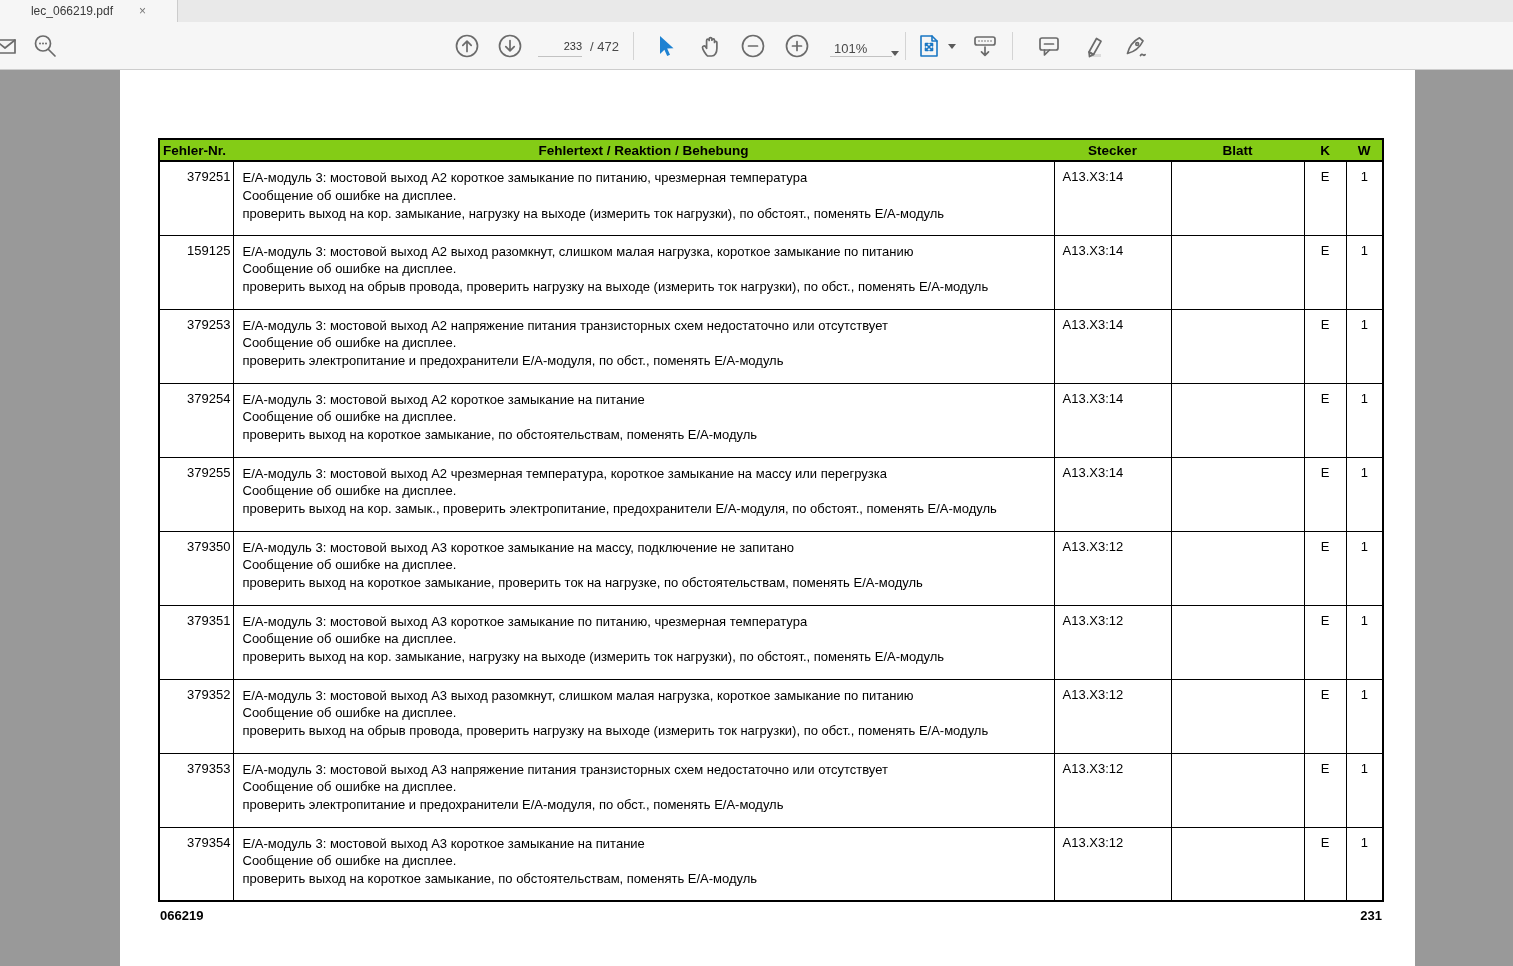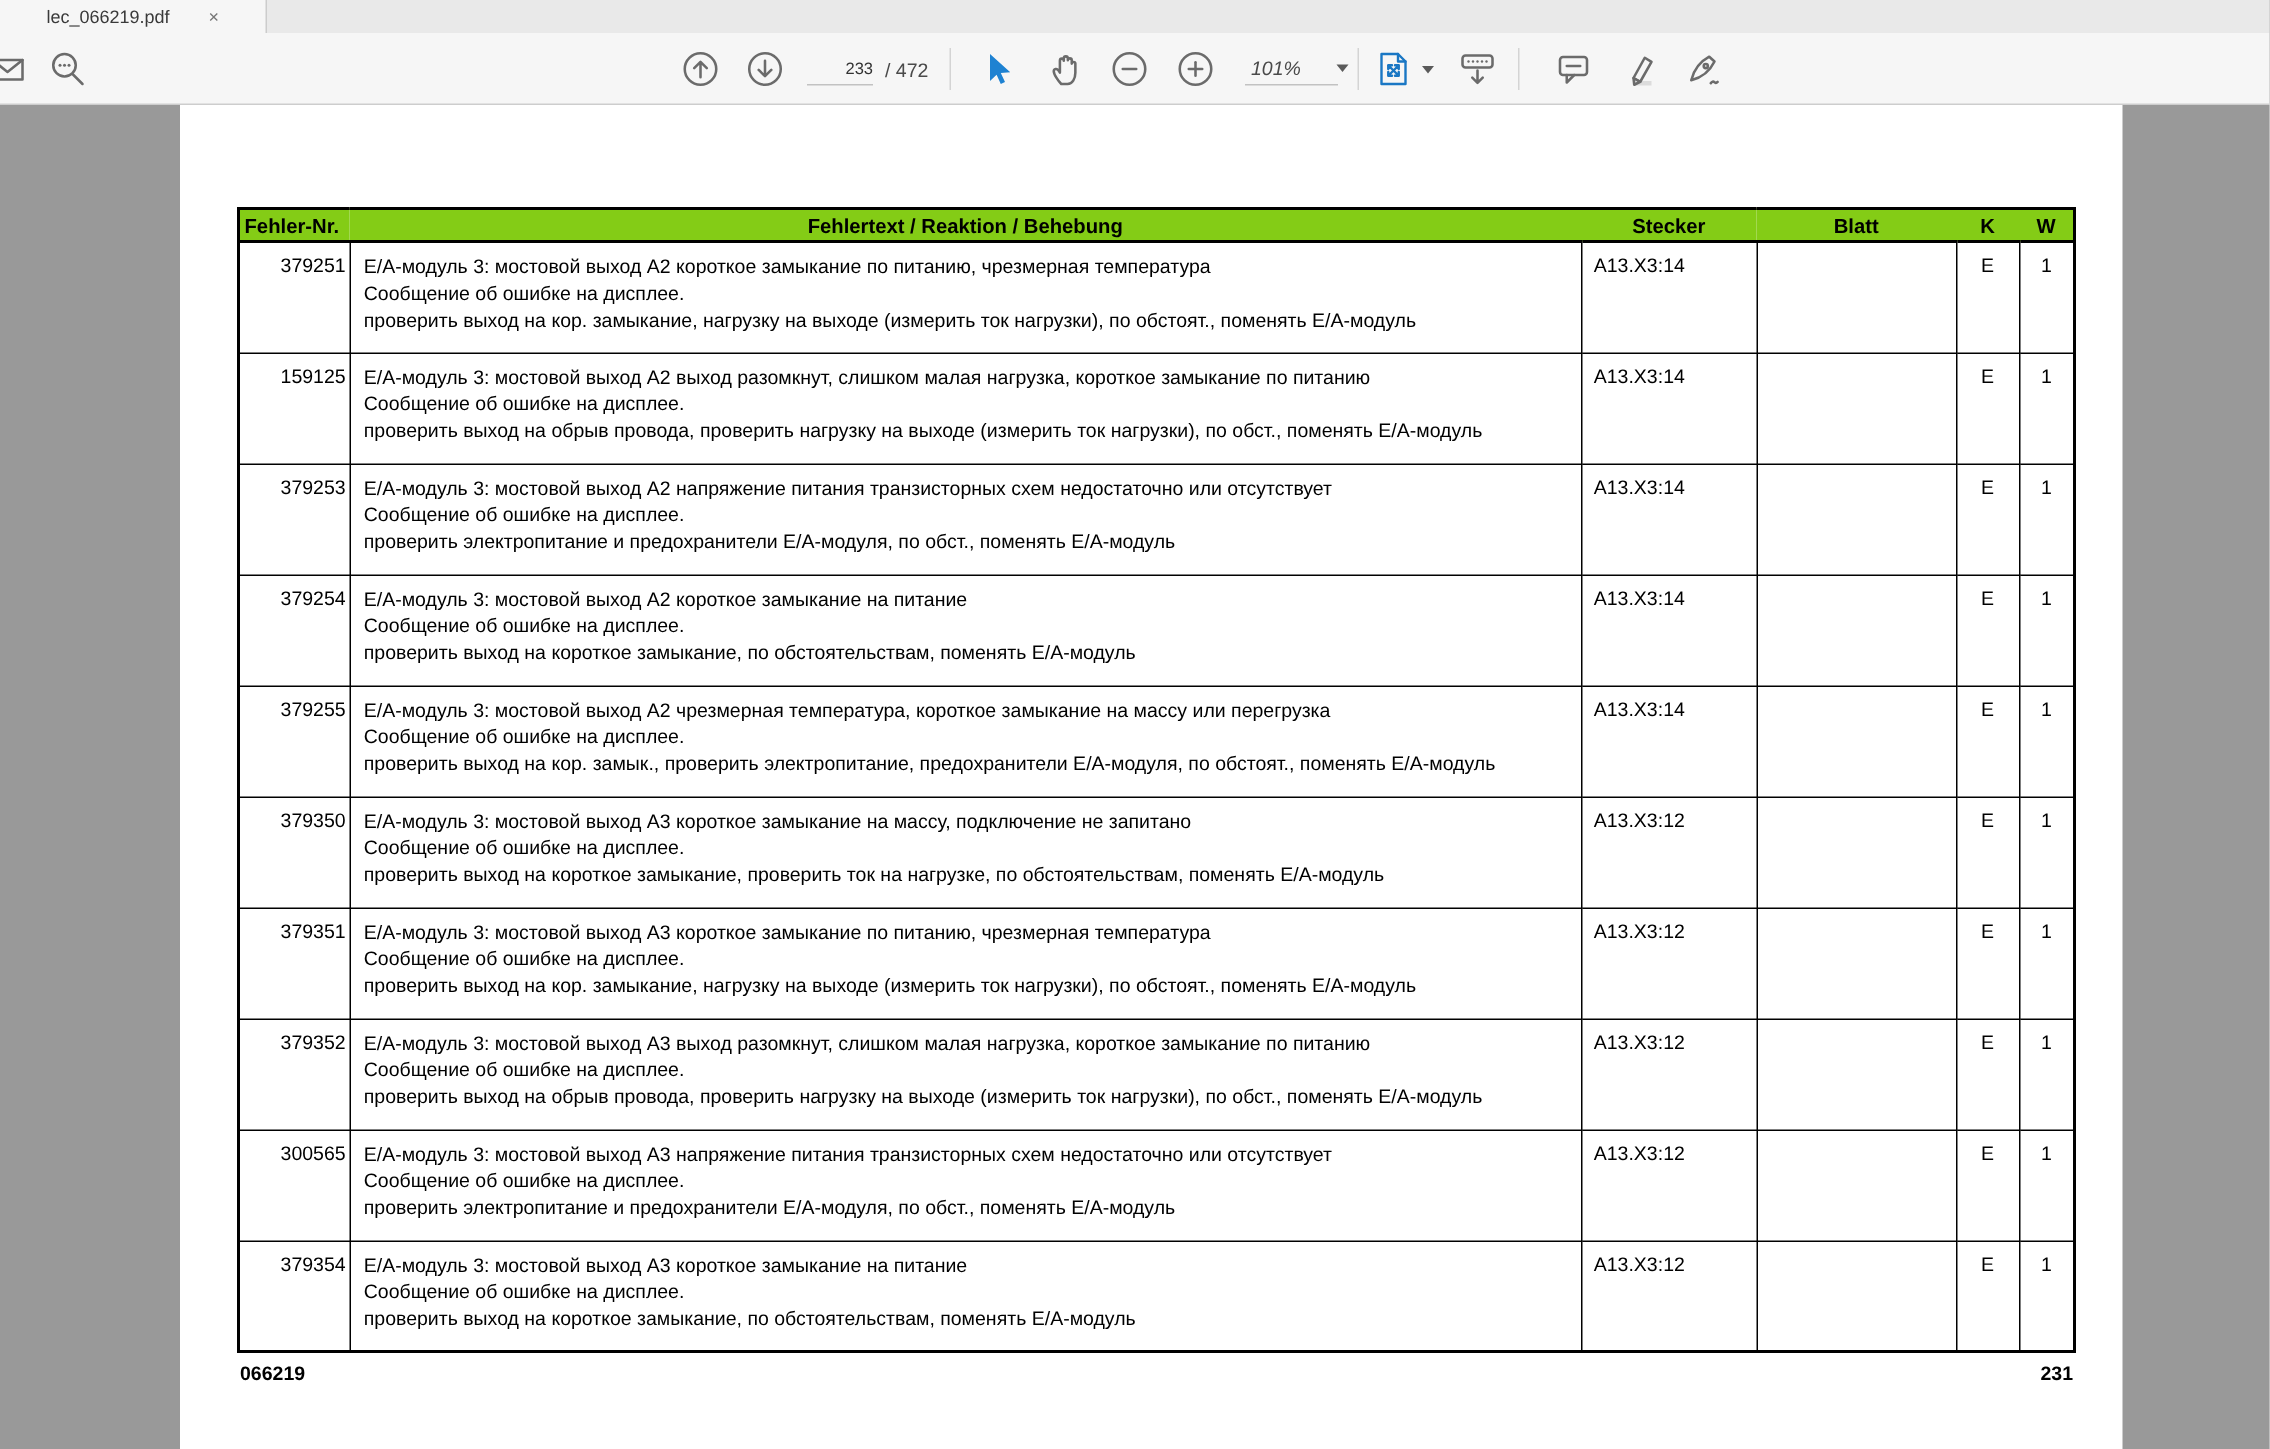--- a/index.html
+++ b/index.html
@@ -24,22 +24,22 @@
   .tbtn { position: absolute; top: 11px; width: 26px; height: 26px; display: flex; align-items: center; justify-content: center; }
   .vdiv { position: absolute; top: 10px; width: 1px; height: 28px; background: #d4d4d4; }
   .page-input {
     position: absolute; left: 538px; top: 13px; width: 44px; height: 22px;
     border: none; border-bottom: 1px solid #c2c2c2; background: transparent;
     text-align: right; font-size: 11px; color: #333; font-family: "Liberation Sans", sans-serif;
   }
   .page-total { position: absolute; left: 590px; top: 17px; font-size: 13px; color: #4a4a4a; }
   .zoom-box {
     position: absolute; left: 830px; top: 13px; width: 62px; height: 22px;
-    border-bottom: 1px solid #c2c2c2; display: flex; align-items: center; gap: 24px;
-    font-size: 13px; color: #4a4a4a; padding-left: 4px; font-style: italic;
+    border-bottom: 1px solid #c2c2c2; display: flex; align-items: flex-end; gap: 24px;
+    font-size: 13px; color: #4a4a4a; padding-left: 4px;
   }
   .caret-down {
     width: 0; height: 0; border-left: 4px solid transparent; border-right: 4px solid transparent;
     border-top: 5px solid #5a5a5a; display: inline-block;
   }
   .fit-caret { position: absolute; left: 948px; top: 22px; }
 
   
   .viewer { position: relative; height: 896px; background: #999; }
   .page { position: absolute; left: 120px; top: 0; width: 1295px; height: 896px; background: #fff; }
@@ -317,21 +317,21 @@
             <p>Сообщение об ошибке на дисплее.</p>
             <p>проверить выход на обрыв провода, проверить нагрузку на выходе (измерить ток нагрузки), по обст., поменять Е/А-модуль</p>
           </td>
           <td class="c-stecker">A13.X3:12</td>
           <td class="c-blatt"></td>
           <td class="c-k">E</td>
           <td class="c-w">1</td>
         </tr>
 
         <tr>
-          <td class="c-nr">300565</td>
+          <td class="c-nr">379353</td>
           <td class="c-text">
             <p>Е/А-модуль 3: мостовой выход А3 напряжение питания транзисторных схем недостаточно или отсутствует</p>
             <p>Сообщение об ошибке на дисплее.</p>
             <p>проверить электропитание и предохранители Е/А-модуля, по обст., поменять Е/А-модуль</p>
           </td>
           <td class="c-stecker">A13.X3:12</td>
           <td class="c-blatt"></td>
           <td class="c-k">E</td>
           <td class="c-w">1</td>
         </tr>

